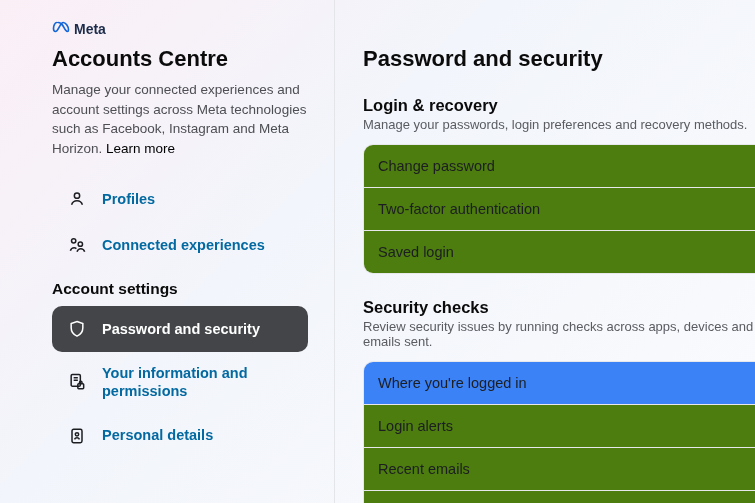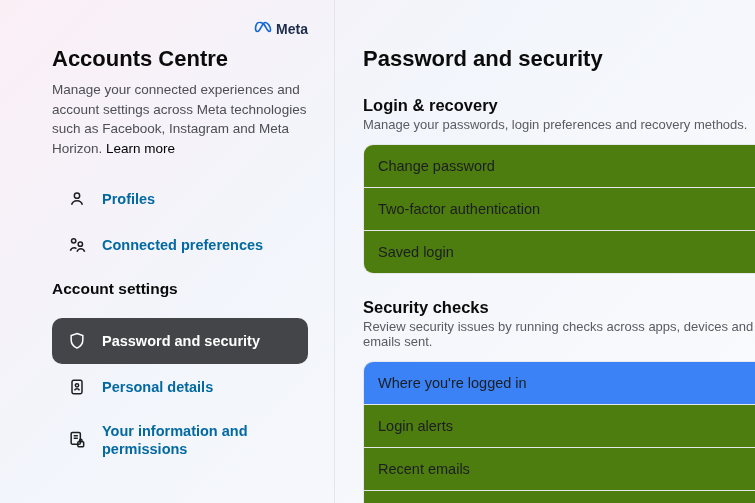--- a/index.html
+++ b/index.html
@@ -14,37 +14,37 @@
     width: 335px; flex: 0 0 335px;
     padding: 18px 26px 0 52px;
     border-right: 1px solid #e4e5e9;
     overflow: hidden;
   }
   .main {
     flex: 1 1 auto;
     padding: 46px 0 0 0;
     overflow: hidden;
   }
-  .brand { display: flex; align-items: center; gap: 4px; margin-bottom: 6px; justify-content: flex-end; }
+  .brand { display: flex; align-items: center; gap: 4px; margin-bottom: 6px; }
   .brand svg { width: 18px; height: 18px; }
   .brand-text { font-weight: 700; font-size: 14px; color: #1c2b4a; }
   .sidebar-title { font-weight: 700; font-size: 22px; margin-bottom: 8px; color: #0b0b0b; }
   .sidebar-desc { font-size: 13.5px; color: #4d4f54; line-height: 1.45; margin-bottom: 18px; }
   .sidebar-desc a { color: #000000; text-decoration: none; cursor: pointer; }
   .nav-item {
     display: flex; align-items: center; gap: 14px;
     padding: 12px 14px; border-radius: 10px;
     font-size: 14.5px; font-weight: 600; color: #0369a1;
     cursor: pointer;
   }
   .nav-item.active { background: #434548; color: #fff; }
   .nav-item .icon { width: 22px; height: 22px; display: flex; align-items: center; justify-content: center; flex: 0 0 22px; }
   .nav-item .icon svg { width: 20px; height: 20px; }
   .nav-item-label { line-height: 1.25; }
-  .section-header { font-weight: 700; font-size: 15.5px; margin: 12px 0 20px 0; color: #0b0b0b; }
+  .section-header { font-weight: 700; font-size: 15.5px; margin: 12px 0 8px 0; color: #0b0b0b; }
   .main-inner { padding-left: 28px; }
   .page-title { font-weight: 800; font-size: 22px; margin-bottom: 24px; color: #0b0b0b; }
   .group-title { font-weight: 700; font-size: 16.5px; margin-bottom: 2px; color: #0b0b0b; }
   .group-sub { font-size: 13px; color: #5a5c62; margin-bottom: 12px; }
   .card-list { display: flex; flex-direction: column; border: 1px solid #e7e8ec; border-right: none; border-radius: 10px 0 0 10px; overflow: hidden; background: #fff; margin-bottom: 24px; }
   .card-item {
     padding: 13px 14px; font-size: 14.5px; color: #1c1e21;
     border-top: 1px solid #e7e8ec; cursor: pointer; background: #4d7c0f;
   }
   .card-item:first-child { border-top: none; }
@@ -82,55 +82,55 @@
     </div>
 
     <div class="nav-item">
       <span class="icon">
         <svg viewBox="0 0 24 24" fill="none" stroke="#1c1e21" stroke-width="1.8">
             <circle cx="8" cy="7" r="2.6"></circle>
             <circle cx="16" cy="11" r="2.6"></circle>
             <path d="M4 19c.8-2.4 2.6-3.6 4.6-3.6 1 0 1.9.3 2.7.9M12 20c.8-2.4 2.6-3.6 4.6-3.6s3.8 1.2 4.6 3.6"></path>
           </svg>
       </span>
-      <span class="nav-item-label">Connected preferences</span>
+      <span class="nav-item-label">Connected experiences</span>
     </div>
 
     <div class="section-header">Account settings</div>
 
     <div class="nav-item active">
       <span class="icon">
         <svg viewBox="0 0 24 24" fill="none" stroke="#ffffff" stroke-width="1.8">
             <path d="M12 3l7 2.5v5c0 5-3 8.4-7 10-4-1.6-7-5-7-10v-5L12 3z"></path>
           </svg>
       </span>
       <span class="nav-item-label">Password and security</span>
     </div>
 
     <div class="nav-item">
       <span class="icon">
         <svg viewBox="0 0 24 24" fill="none" stroke="#1c1e21" stroke-width="1.8">
-            <rect x="6" y="4" width="12" height="16" rx="2"></rect>
-            <circle cx="12" cy="10" r="2"></circle>
-            <path d="M9 16c.6-1.4 1.8-2 3-2s2.4.6 3 2"></path>
-          </svg>
-      </span>
-      <span class="nav-item-label">Personal details</span>
-    </div>
-
-    <div class="nav-item">
-      <span class="icon">
-        <svg viewBox="0 0 24 24" fill="none" stroke="#1c1e21" stroke-width="1.8">
             <rect x="5" y="3" width="11" height="14" rx="1.5"></rect>
             <path d="M8 7h5M8 10h5"></path>
             <rect x="13" y="14" width="7" height="6" rx="1"></rect>
             <path d="M15 14v-1.5a1.5 1.5 0 013 0V14"></path>
           </svg>
       </span>
       <span class="nav-item-label">Your information and permissions</span>
+    </div>
+
+    <div class="nav-item">
+      <span class="icon">
+        <svg viewBox="0 0 24 24" fill="none" stroke="#1c1e21" stroke-width="1.8">
+            <rect x="6" y="4" width="12" height="16" rx="2"></rect>
+            <circle cx="12" cy="10" r="2"></circle>
+            <path d="M9 16c.6-1.4 1.8-2 3-2s2.4.6 3 2"></path>
+          </svg>
+      </span>
+      <span class="nav-item-label">Personal details</span>
     </div>
 
 
   </aside>
 
   <main class="main">
     <div class="main-inner">
       <h2 class="page-title">Password and security</h2>
 
       <div>

